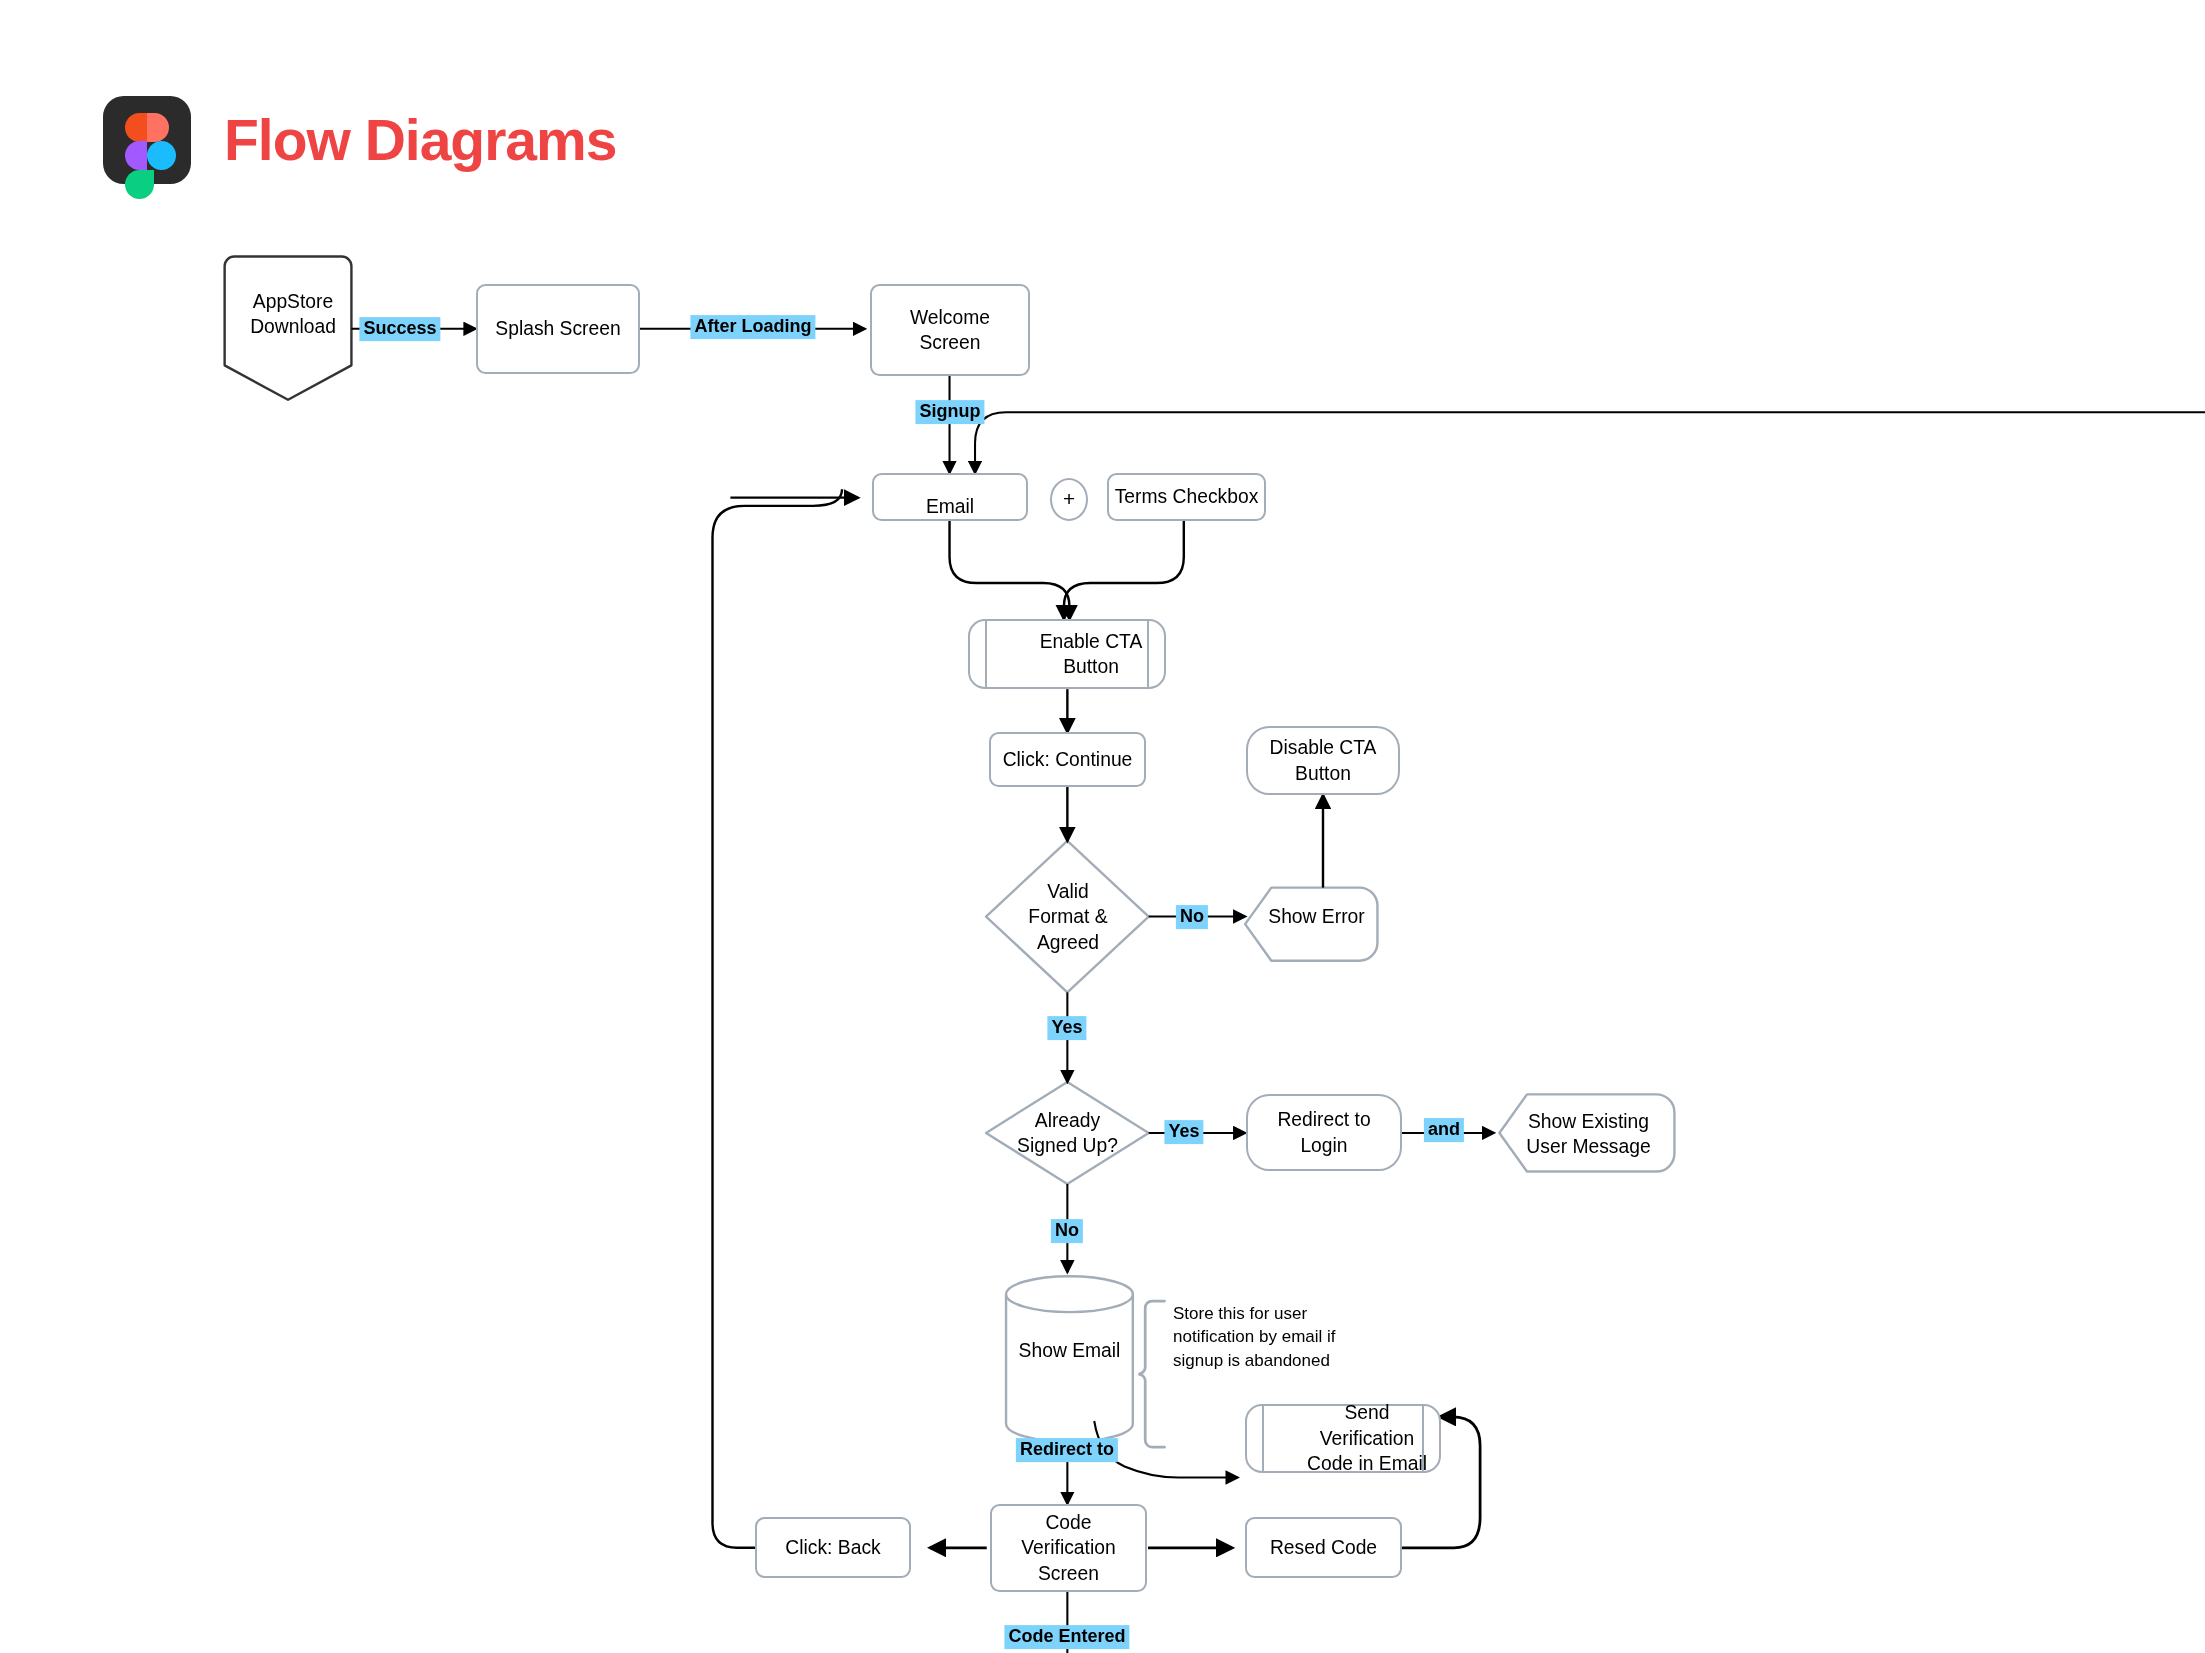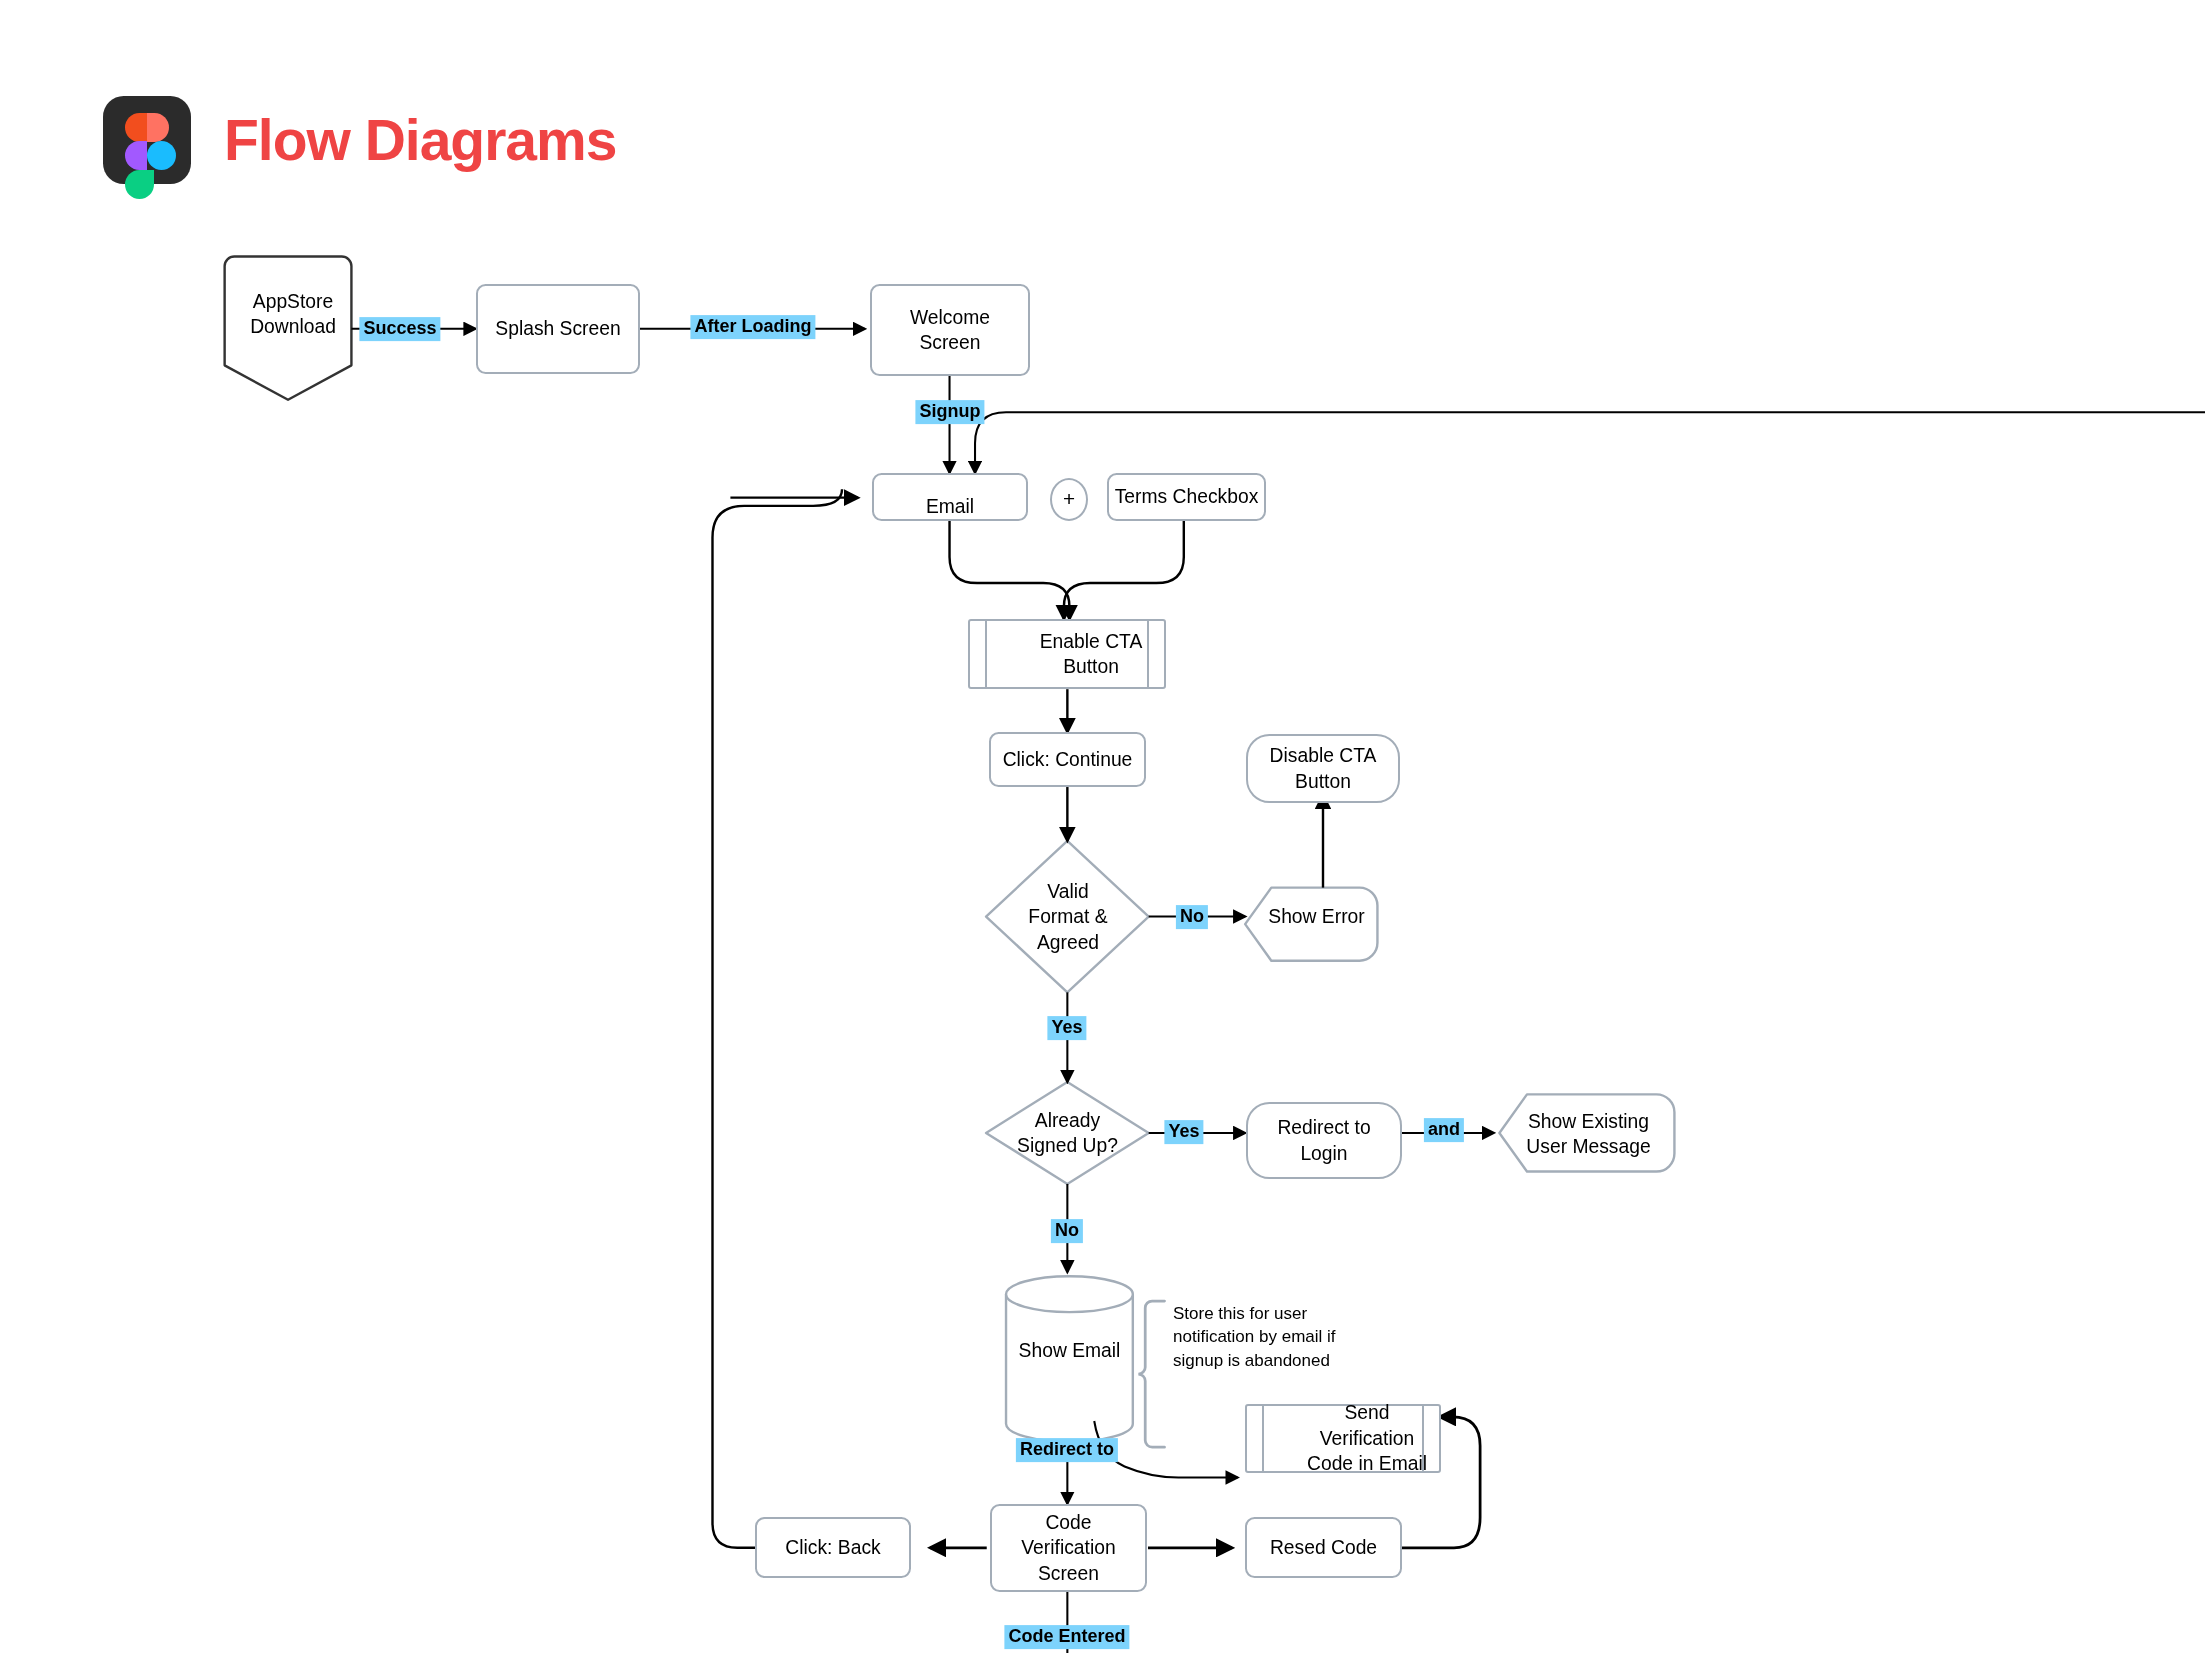--- a/index.html
+++ b/index.html
@@ -83,38 +83,37 @@
   .node .lbl { padding: 0 5.5px; white-space: pre-line; }
 
   
   .n-rect {
     border: 2.1px solid #a3adb8;
     border-radius: 9.6px;
   }
   
   .n-sub {
     border: 2.1px solid #a3adb8;
-    border-radius: 3px;
+    border-radius: 17px;
     padding-left: 48px;
   }
   .n-sub::before, .n-sub::after {
     content: "";
     position: absolute;
     top: 0; bottom: 0;
     width: 0;
     border-left: 2.1px solid #a3adb8;
   }
   .n-sub::before { left: 15px; }
   .n-sub::after  { right: 15px; }
 
   
   .n-round {
     border: 2.1px solid #a3adb8;
     border-radius: 23.4px;
-    margin-top: 8px;
   }
 
   
   .elabel {
     position: absolute;
     font-size: 18px;
     font-weight: bold;
     color: #000000;
     background: #7dd3fc;
     padding: 1.4px 4.1px;

